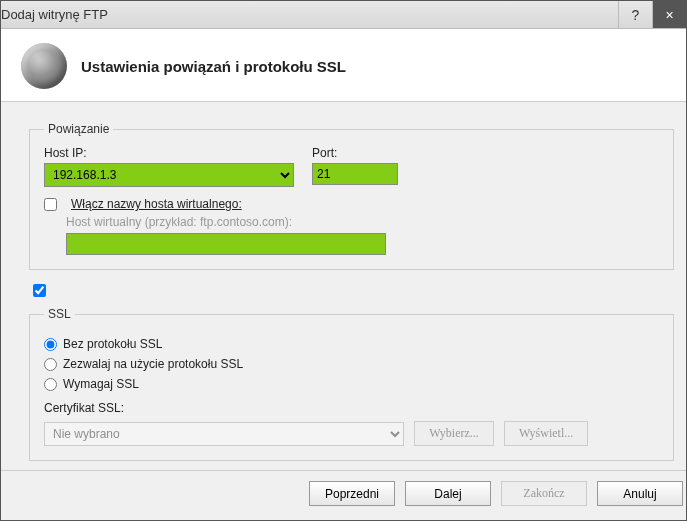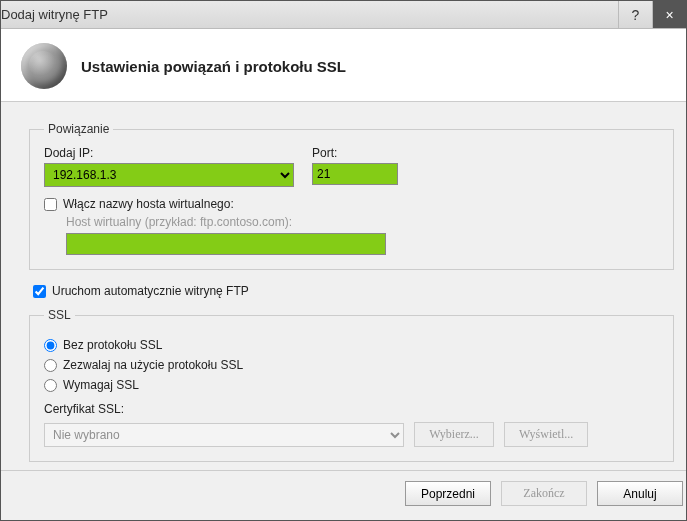--- a/index.html
+++ b/index.html
@@ -16,21 +16,21 @@
   .header-text { font-size: 15px; font-weight: bold; color: #222; text-align: center; }
   .body { flex: 1; padding: 20px 12px 10px 20px; overflow: auto; margin-left: 8px; }
   fieldset { border: 1px solid #ccc; padding: 10px 14px 14px 14px; margin: 0 0 14px 0; }
   legend { font-size: 12px; color: #333; padding: 0 4px; }
   .row { display: flex; gap: 18px; margin-bottom: 10px; }
   .col { display: flex; flex-direction: column; }
   label.lbl { font-size: 12px; color: #222; margin-bottom: 3px; }
   select, input[type=text] { font-size: 12px; padding: 3px 4px; border: 1px solid #888; background: #84cc16; }
   .ip-field { width: 250px; }
   .port-field { width: 86px; }
-  .chk-row { display: flex; align-items: center; gap: 6px; font-size: 12px; color: #222; margin: 6px 0 4px 0; }
+  .chk-row { display: flex; align-items: center; gap: 14px; font-size: 12px; color: #222; margin: 6px 0 4px 0; text-decoration: underline; }
   .sub { margin-left: 22px; margin-top: 4px; }
   .disabled-label { color: #999; font-size: 12px; display: block; margin-bottom: 4px; }
   .disabled-input { width: 320px; background: #eee; border: 1px solid #ccc; color: #999; }
   .standalone-chk { display: flex; align-items: center; gap: 6px; font-size: 12px; color: #222; margin: 4px 0 10px 4px; }
   .radio-row { display: flex; align-items: center; gap: 6px; font-size: 12px; color: #222; margin: 6px 0; }
   .cert-row { display: flex; align-items: center; gap: 10px; margin-top: 6px; }
   .cert-select { flex: 0 0 360px; color: #666; background: #f5f5f5; border: 1px solid #bbb; }
   .btn { font-size: 12px; padding: 4px 14px; border: 1px solid #999; background: linear-gradient(#fff,#e6e6e6); cursor: default; min-width: 80px; }
   .btn[disabled] { color: #999; background: #eee; border-color: #ccc; font-family: Liberation Serif, serif; }
   .footer { padding: 10px 3px 14px 16px; display: flex; justify-content: flex-end; gap: 10px; border-top: 1px solid #ccc; background: #f0f0f0; }
@@ -54,21 +54,21 @@
     <div class="header-icon"></div>
     <div class="header-text">Ustawienia powiązań i protokołu SSL</div>
   </div>
 
   <div class="body">
 
     <fieldset>
       <legend>Powiązanie</legend>
       <div class="row">
         <div class="col">
-          <label class="lbl">Dodaj IP:</label>
+          <label class="lbl">Host IP:</label>
           <select class="ip-field">
             <option>192.168.1.3</option>
           </select>
         </div>
         <div class="col">
           <label class="lbl">Port:</label>
           <input type="text" class="port-field" value="21" style="">
         </div>
       </div>
       <div class="chk-row">
@@ -76,21 +76,20 @@
         <span>Włącz nazwy hosta wirtualnego:</span>
       </div>
       <div class="sub">
         <span class="disabled-label">Host wirtualny (przykład: ftp.contoso.com):</span>
         <input type="text" class="disabled-input" disabled="" value="" style="">
       </div>
     </fieldset>
 
     <div class="standalone-chk">
       <input type="checkbox" checked="" style="">
-      <span>Uruchom automatycznie witrynę FTP</span>
     </div>
 
     <fieldset>
       <legend>SSL</legend>
       <div class="radio-row">
         <input type="radio" name="ssl" checked="" style="">
         <span>Bez protokołu SSL</span>
       </div>
       <div class="radio-row">
         <input type="radio" name="ssl" style="">
@@ -107,16 +106,17 @@
         </select>
         <button class="btn" disabled="">Wybierz...</button>
         <button class="btn" disabled="">Wyświetl...</button>
       </div>
     </fieldset>
 
   </div>
 
   <div class="footer">
     <button class="btn">Poprzedni</button>
+    <button class="btn">Dalej</button>
     <button class="btn" disabled="">Zakończ</button>
     <button class="btn">Anuluj</button>
   </div>
 </div>
 
 </body></html>

